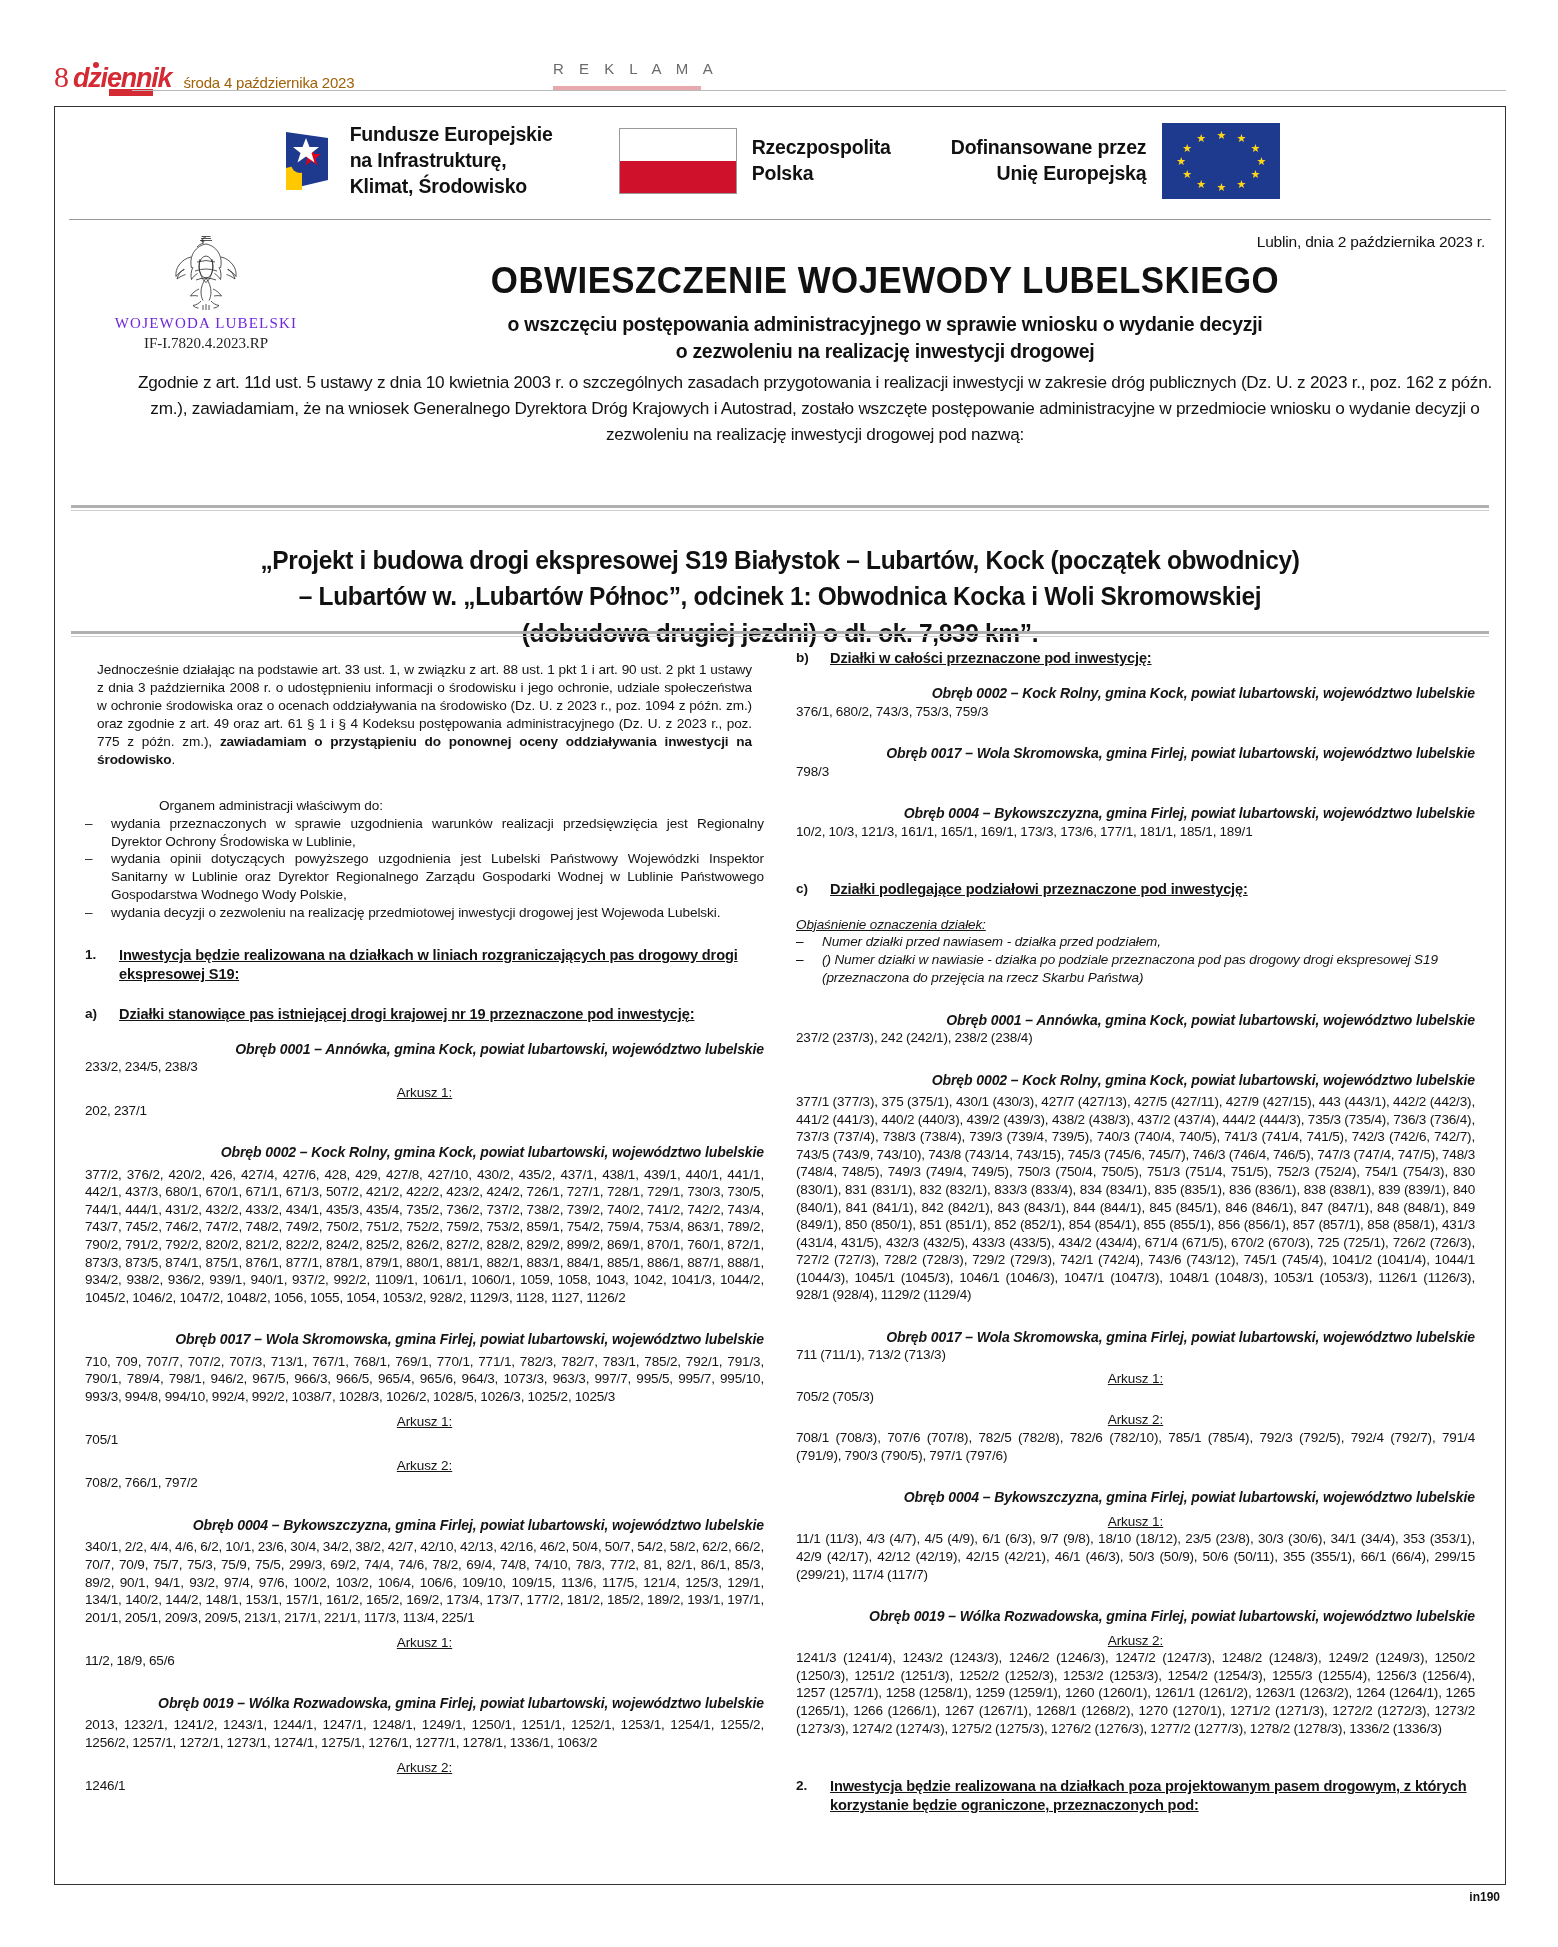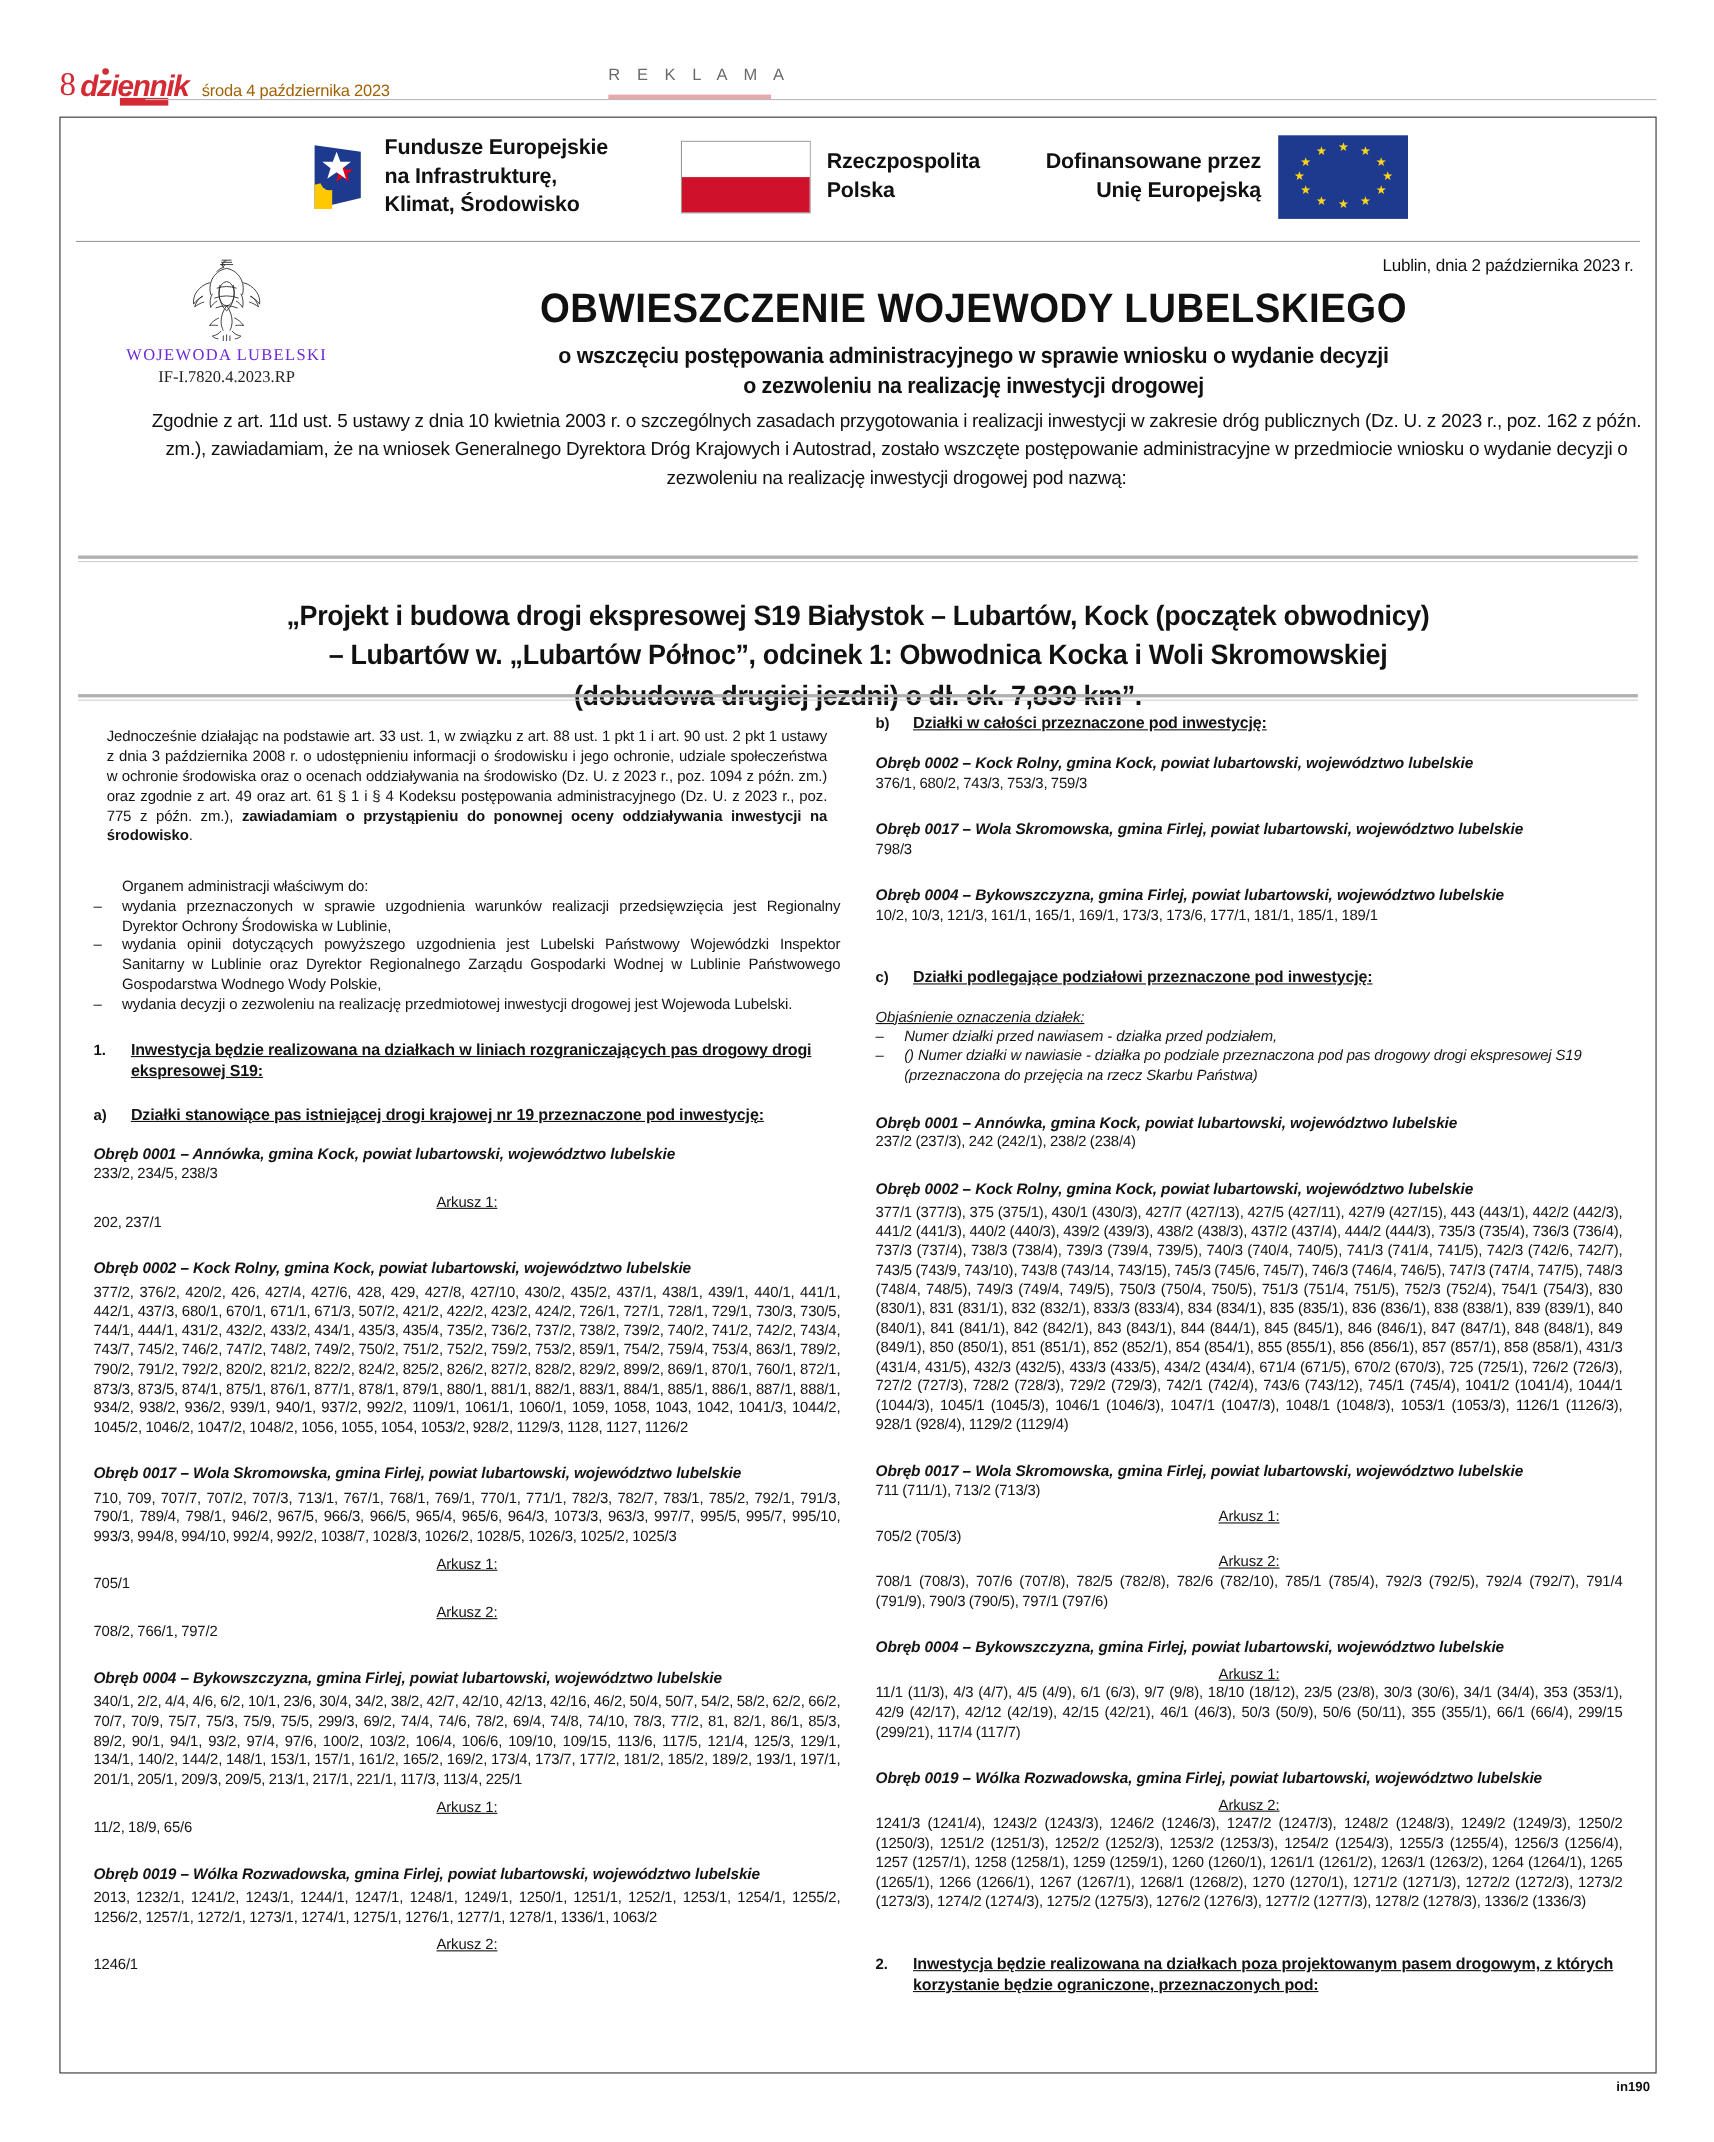--- a/index.html
+++ b/index.html
@@ -75,30 +75,30 @@
   .just{text-align:justify;text-justify:inter-word;}
   .body{font-size:13.6px;line-height:1.32;color:#141414;letter-spacing:-.1px;}
   .b{font-weight:bold;}
   .i{font-style:italic;}
   .u{text-decoration:underline;}
   .sp8{height:8px;}
   .sp16{height:16px;}
   .sp20{height:20px;}
   .sp24{height:24px;}
 
-  .hang{display:flex;}
+  .hang{display:flex;gap:48px;}
   .hang .mk{width:26px;flex:0 0 26px;}
   .hang .tx{flex:1;}
   .dashlist{display:flex;}
   .dashlist .d{width:26px;flex:0 0 26px;}
   .numitem{display:flex;}
   .numitem .n{width:34px;flex:0 0 34px;font-weight:bold;}
   .numitem .t{flex:1;font-weight:bold;text-decoration:underline;}
 
-  .obreb{font-weight:bold;font-style:italic;font-size:14px;letter-spacing:-.1px;}
+  .obreb{font-weight:bold;font-style:italic;font-size:14px;letter-spacing:-.1px;text-align:right;}
   .parcels{font-size:13.5px;line-height:1.3;letter-spacing:-.15px;word-spacing:-.4px;}
   .ark{font-size:13.5px;text-decoration:underline;text-align:center;}
   .section-hd{font-weight:bold;font-size:14.6px;letter-spacing:-.15px;}
 
   .footer-code{position:absolute;right:58px;top:1890px;font-size:12px;font-weight:bold;color:#111;}
 </style>
 </head>
 <body>
 
 <div class="page">

